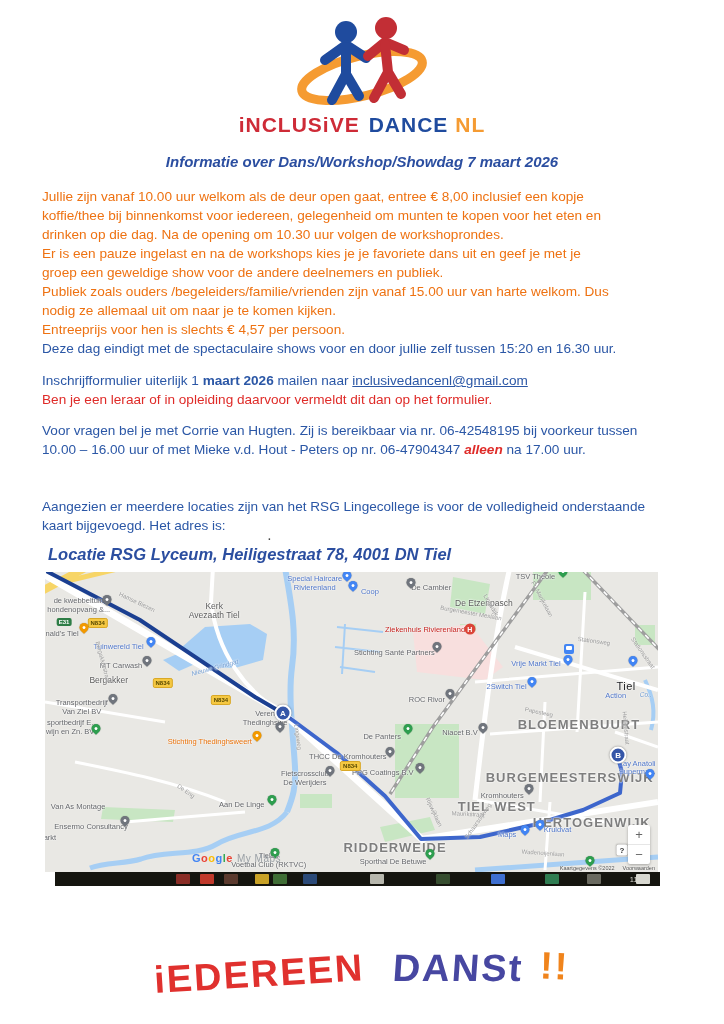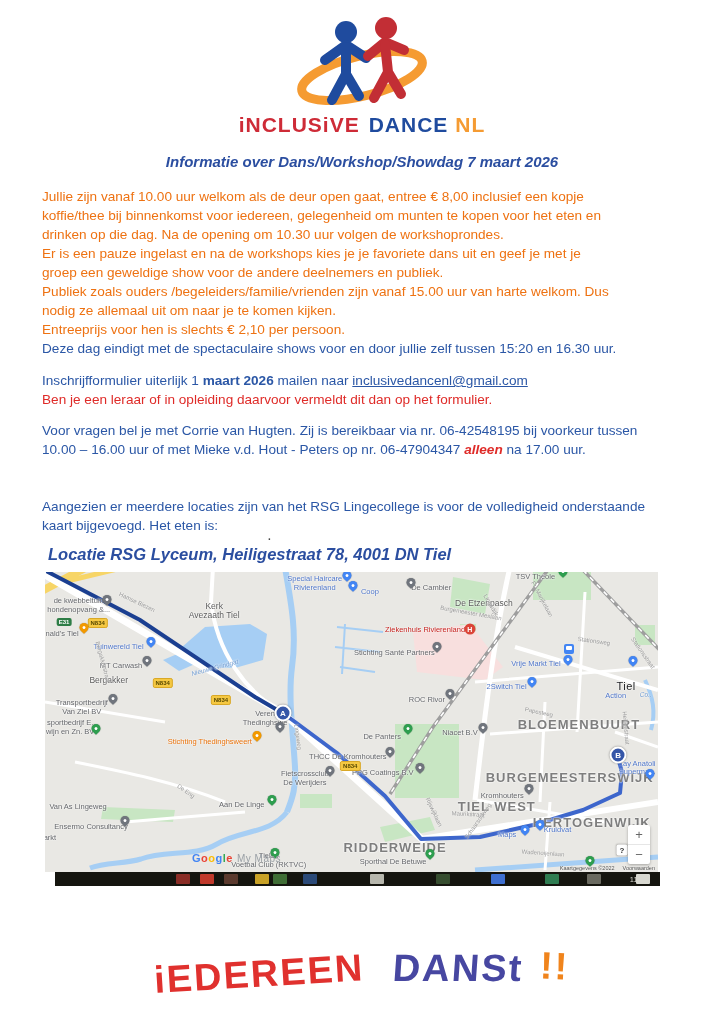--- a/index.html
+++ b/index.html
@@ -102,35 +102,35 @@
   <div class="heading">Informatie over Dans/Workshop/Showdag 7 maart 2026</div>
 
   <div class="bodyblock">
     <div class="orange">Jullie zijn vanaf 10.00 uur welkom als de deur open gaat, entree € 8,00 inclusief een kopje</div>
     <div class="orange">koffie/thee bij binnenkomst voor iedereen, gelegenheid om munten te kopen voor het eten en</div>
     <div class="orange">drinken op die dag. Na de opening om 10.30 uur volgen de workshoprondes.</div>
     <div class="orange">Er is een pauze ingelast en na de workshops kies je je favoriete dans uit en geef je met je</div>
     <div class="orange">groep een geweldige show voor de andere deelnemers en publiek.</div>
     <div class="orange">Publiek zoals ouders /begeleiders/familie/vrienden zijn vanaf 15.00 uur van harte welkom. Dus</div>
     <div class="orange">nodig ze allemaal uit om naar je te komen kijken.</div>
-    <div class="orange">Entreeprijs voor hen is slechts € 2,10 per persoon.</div>
+    <div class="orange">Entreeprijs voor hen is slechts € 4,57 per persoon.</div>
     <div class="blue">Deze dag eindigt met de spectaculaire shows voor en door jullie zelf tussen 15:20 en 16.30 uur.</div>
     <div class="gap8"></div>
     <div class="blue">
       <span>Inschrijfformulier uiterlijk 1 </span><span class="bold">maart 2026</span><span> mailen naar </span><a class="maillink">inclusivedancenl@gmail.com</a>
     </div>
     <div class="red">Ben je een leraar of in opleiding daarvoor vermeldt dit dan op het formulier.</div>
     <div class="gap12"></div>
     <div class="blue">Voor vragen bel je met Corrie van Hugten. Zij is bereikbaar via nr. 06-42548195 bij voorkeur tussen</div>
     <div class="blue">
       <span>10.00 – 16.00 uur of met Mieke v.d. Hout - Peters op nr. 06-47904347 </span><span class="emph">alleen</span><span> na 17.00 uur.</span>
     </div>
     <div class="gap38"></div>
     <div class="blue">Aangezien er meerdere locaties zijn van het RSG Lingecollege is voor de volledigheid onderstaande</div>
-    <div class="blue">kaart bijgevoegd.  Het eten is:</div>
+    <div class="blue">kaart bijgevoegd.  Het adres is:</div>
   </div>
   <div class="straydot">.</div>
   <div class="address">Locatie RSG Lyceum, Heiligestraat 78, 4001 DN Tiel</div>
 
   <div class="map">
     <svg width="613" height="300" viewBox="0 0 613 300">
 
       <rect x="488" y="-6" width="58" height="34" fill="#c8e6c3"></rect>
       <polygon points="408,5 445,12 440,42 405,35" fill="#c8e6c3"></polygon>
       <rect x="350" y="152" width="64" height="74" fill="#c8e6c3"></rect>
@@ -191,21 +191,21 @@
         <div class="mlabel city" style="position: absolute; left: 94.8%; top: 38%;">Tiel</div>
         <div class="mlabel poi" style="position: absolute; left: 62.3%; top: 42.7%;">ROC Rivor</div>
         <div class="mlabel area" style="position: absolute; left: 87.1%; top: 51%;">BLOEMENBUURT</div>
         <div class="mlabel poi" style="position: absolute; left: 55%; top: 55%;">De Panters</div>
         <div class="mlabel poi" style="position: absolute; left: 67.7%; top: 53.7%;">Niacet B.V</div>
         <div class="mlabel poi" style="position: absolute; left: 49.4%; top: 61.7%;">THCC De Kromhouters</div>
         <div class="mlabel poi" style="position: absolute; left: 55.1%; top: 67%;">PPG Coatings B.V</div>
         <div class="mlabel poi" style="position: absolute; left: 42.4%; top: 68.7%;">Fietscrossclub<div>De Werijders</div></div>
         <div class="mlabel orangetxt" style="position: absolute; left: 26.9%; top: 56.7%;">Stichting Thedinghsweert</div>
         <div class="mlabel poi" style="position: absolute; left: 35.9%; top: 48.7%;">Veren<div>Thedinghswe</div></div>
-        <div class="mlabel poi" style="position: absolute; left: 5.4%; top: 78.3%;">Van As Lingeweg</div>
+        <div class="mlabel poi" style="position: absolute; left: 5.4%; top: 78.3%;">Van As Montage</div>
         <div class="mlabel poi" style="position: absolute; left: 7.5%; top: 85%;">Ensermo Consultancy</div>
         <div class="mlabel poi" style="position: absolute; left: 0.8%; top: 88.7%;">arkt</div>
         <div class="mlabel poi" style="position: absolute; left: 32.1%; top: 77.7%;">Aan De Linge</div>
         <div class="mlabel poi" style="position: absolute; left: 36.5%; top: 96%;">Tielse<div>Voetbal Club (RKTVC)</div></div>
         <div class="mlabel area" style="position: absolute; left: 57.1%; top: 92%;">RIDDERWEIDE</div>
         <div class="mlabel poi" style="position: absolute; left: 56.8%; top: 96.5%;">Sporthal De Betuwe</div>
         <div class="mlabel area" style="position: absolute; left: 73.7%; top: 78.3%;">TIEL WEST</div>
         <div class="mlabel poi" style="position: absolute; left: 74.6%; top: 74.7%;">Kromhouters</div>
         <div class="mlabel area" style="position: absolute; left: 85.6%; top: 68.7%;">BURGEMEESTERSWIJK</div>
         <div class="mlabel area" style="position: absolute; left: 89.2%; top: 83.7%;">HERTOGENWIJK</div>

